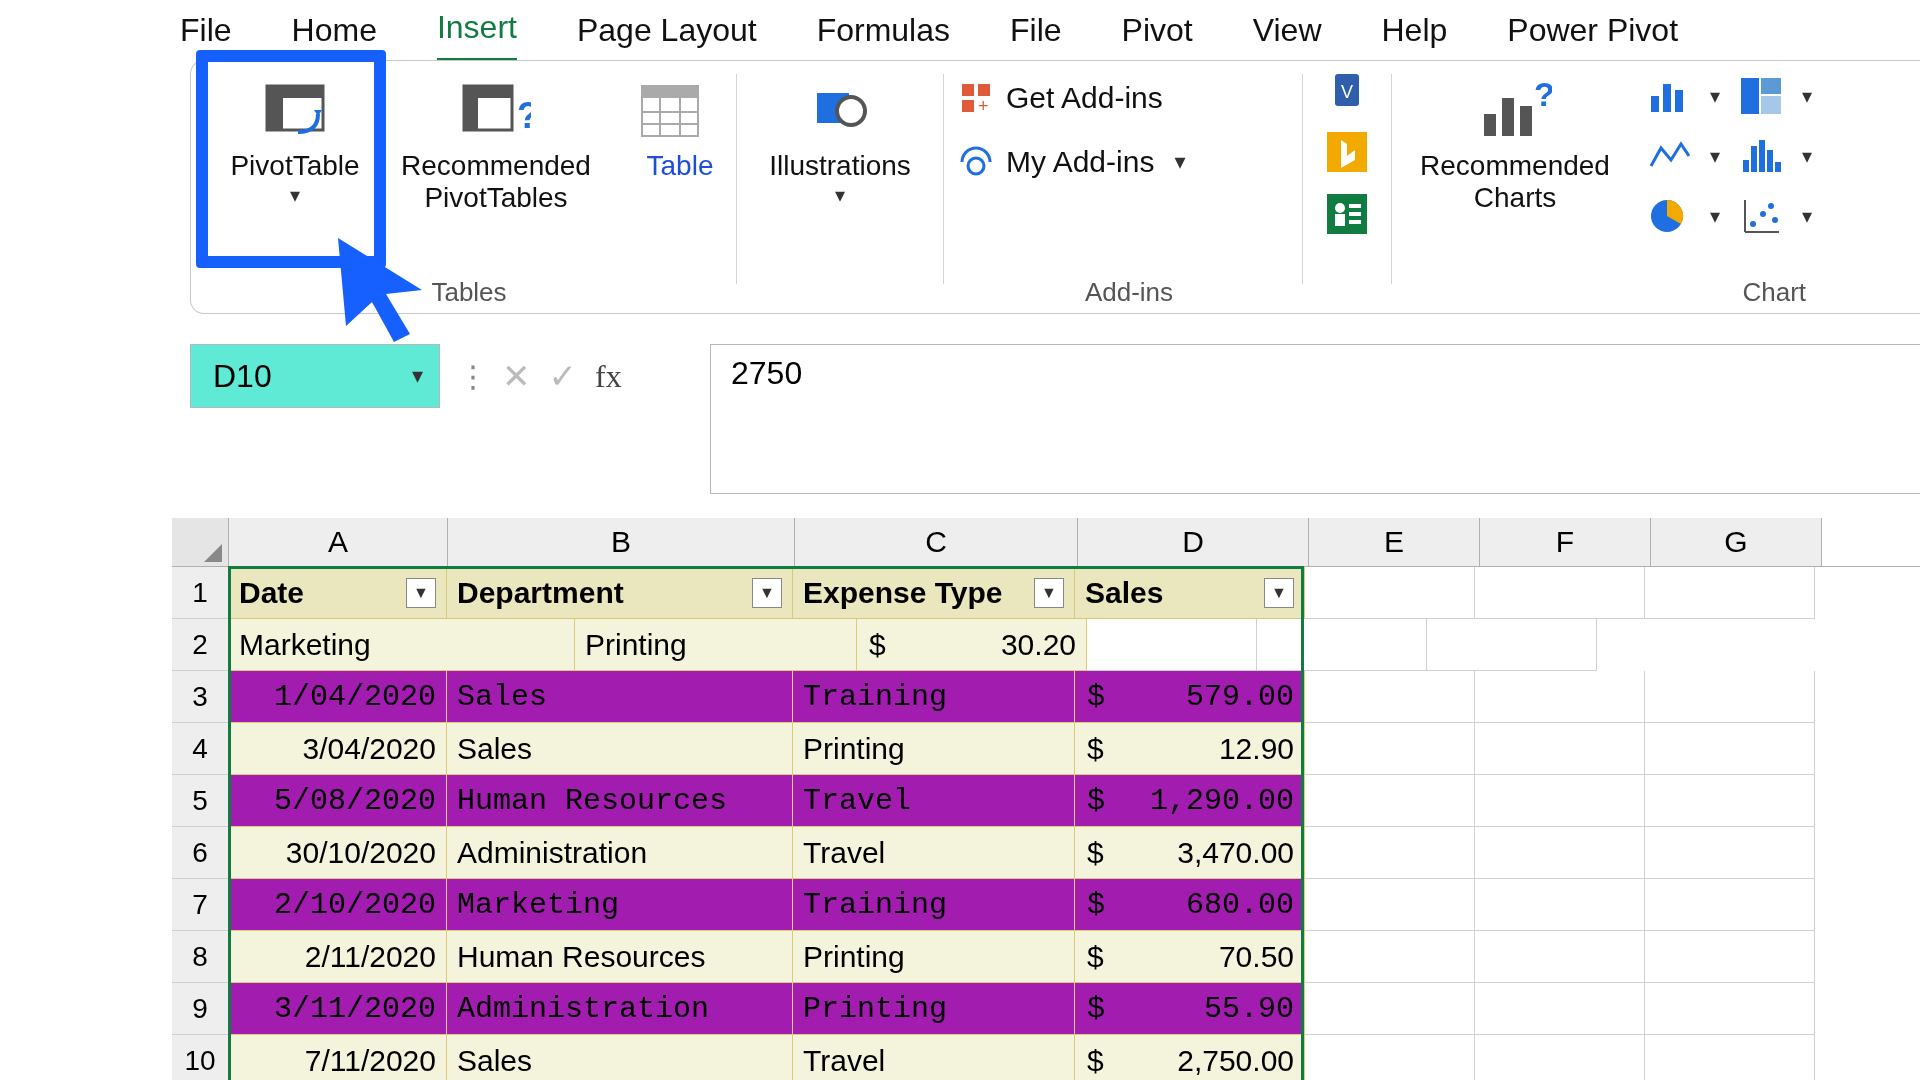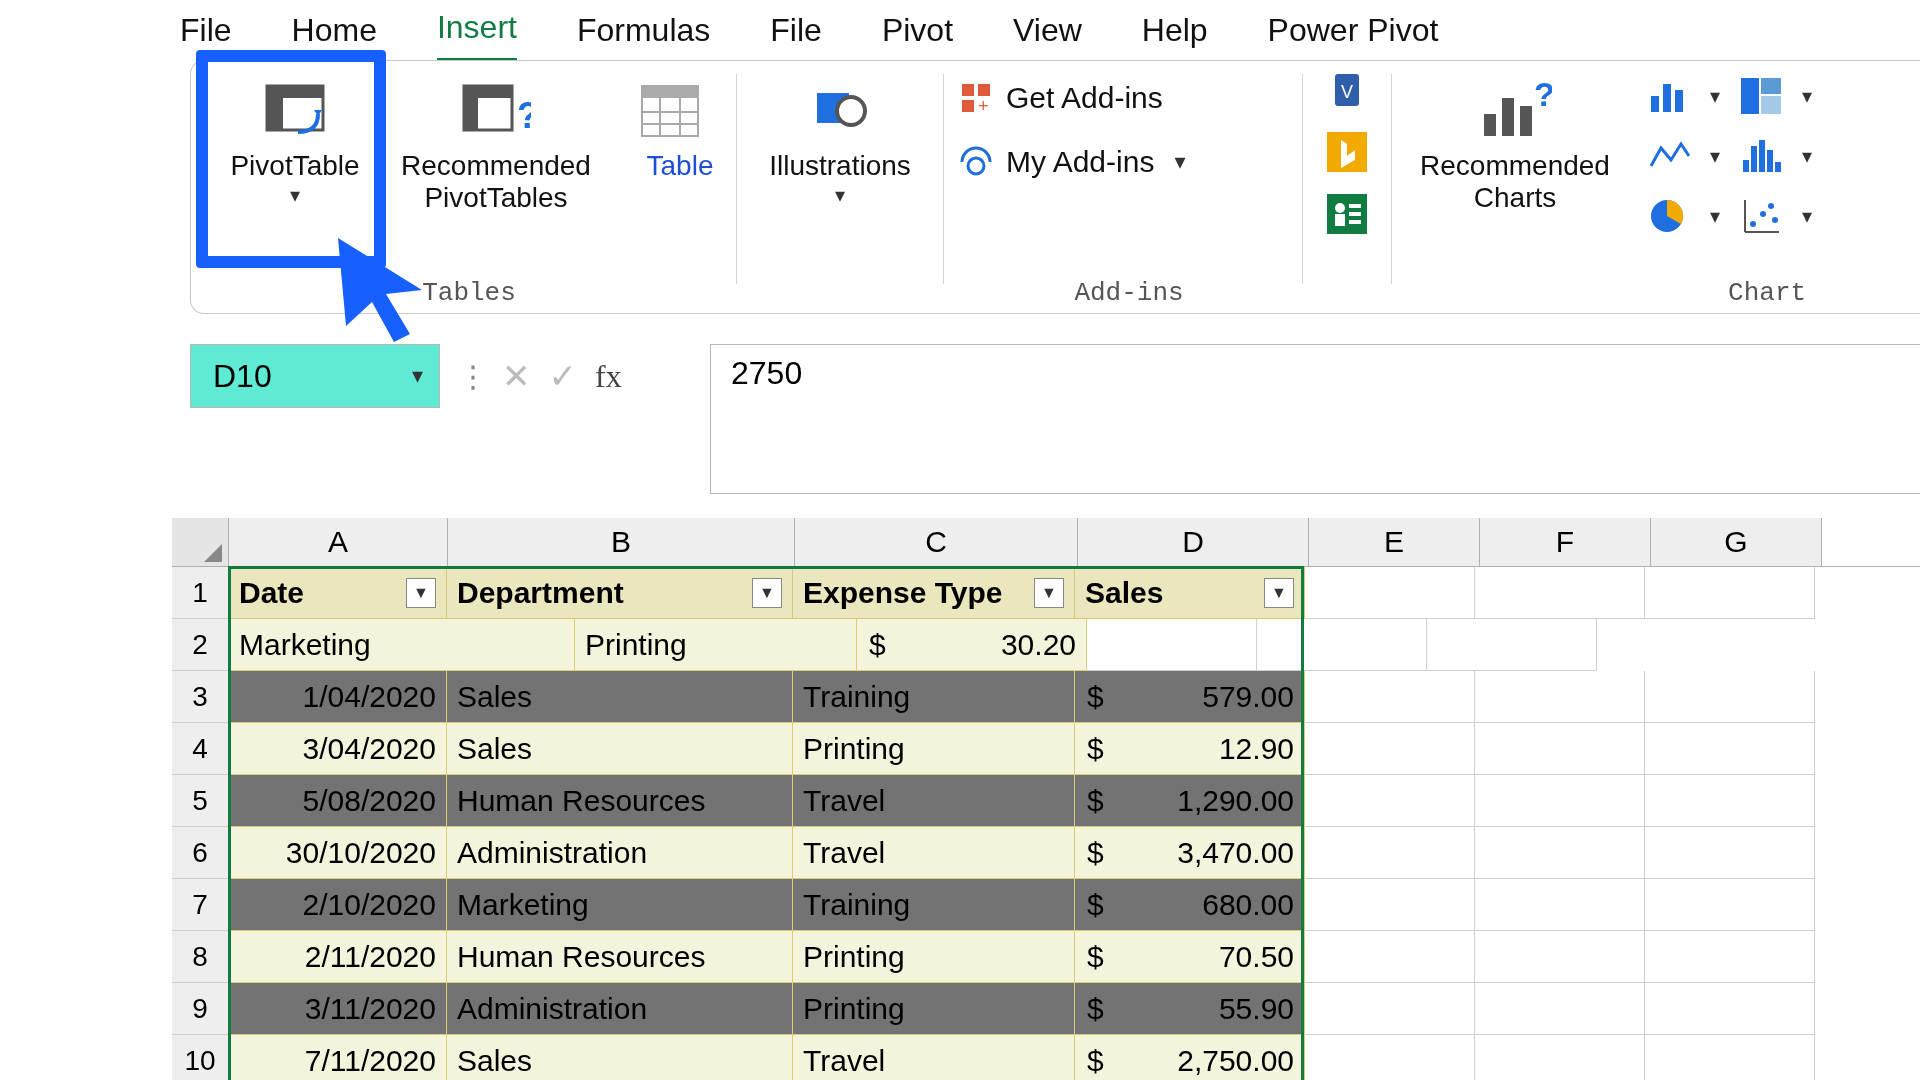--- a/index.html
+++ b/index.html
@@ -59,21 +59,20 @@
     align-items: flex-start;
     gap: 18px;
   }
   .group .label {
     position: absolute;
     left: 12px; right: 0;
     bottom: 4px;
     text-align: center;
     font-size: 26px;
     color: #555;
-    font-family: Liberation Mono, monospace;
   }
   .sep {
     width: 1px;
     background: #d4d4d4;
     margin-top: 14px;
     height: 210px;
   }
   .bigbtn {
     display: flex;
     flex-direction: column;
@@ -204,38 +203,39 @@
     overflow:hidden;
   }
   .cA{width:218px;} .cB{width:346px;} .cC{width:282px;} .cD{width:230px;}
   .cE,.cF,.cG{width:170px;}
   .head-cell { background:#eae7be; font-weight:700; border-bottom:1px solid #d8c87a; border-right:1px solid #d8c87a;}
   .head-cell .filter {
     margin-left:auto; width:28px; height:28px; border:1px solid #888; background:#fff;
     display:flex; align-items:center; justify-content:center; font-size:16px; color:#333;
   }
   .zebra0 { background:#f4f3dc;}
-  .zebra1 { background:#737373;}
+  .zebra1 { background:#a21caf;font-family:Liberation Mono, monospace;}
   .table-cell { border-right:1px solid #dccb77; border-bottom:1px solid #dccb77;}
   .amount { justify-content:flex-end; }
   .amount .sym { margin-right:auto; padding-left:2px;}
   .date { justify-content:flex-end; }
   .sel-outline {
     position:absolute; pointer-events:none;
     border:3px solid #107c41;
     box-sizing:border-box;
   }
 </style>
 </head>
 <body>
 
 <div class="menubar">
   <span class="tab">File</span>
   <span class="tab">Home</span>
   <span class="tab active">Insert</span>
+  <span class="tab">Page Layout</span>
   <span class="tab">Formulas</span>
   <span class="tab">File</span>
   <span class="tab">Pivot</span>
   <span class="tab">View</span>
   <span class="tab">Help</span>
   <span class="tab">Power Pivot</span>
 </div>
 
 <div class="ribbon-bg"></div>
 

